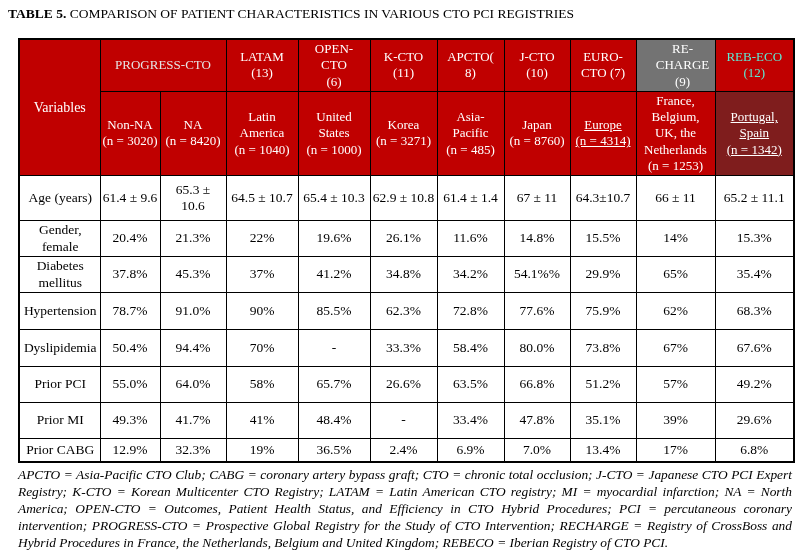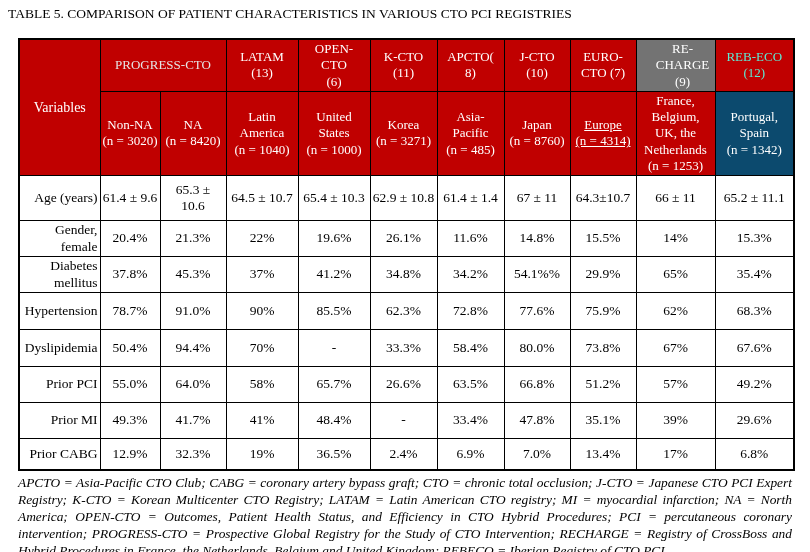--- a/index.html
+++ b/index.html
@@ -1,31 +1,31 @@
 <!DOCTYPE html>
 <html><head>
 <meta charset="utf-8">
 <style>
   html,body{margin:0;padding:0;background:#ffffff;width:810px;height:552px;overflow:hidden;}
   body{font-family:"Liberation Serif", serif; color:#000;}
   .title{margin:6px 0 0 8px; font-size:13.5px; white-space:nowrap;}
-  .title .prefix{font-weight:normal;}
+  .title .prefix{font-weight:bold;}
   table.registry{border-collapse:collapse; table-layout:fixed; width:775px; margin:16px 0 0 18px; border:2px solid #000;}
   table.registry th, table.registry td{border:1px solid #000; vertical-align:middle; padding:1px 2px; overflow:hidden;}
   thead th{background:#C00000; color:#ffffff; font-weight:normal; font-size:13px; text-align:center; white-space:pre-line; line-height:1.25;}
   thead tr.group-row th{height:48px;}
   thead tr.sub-row th{height:72px;}
   th.corner{font-size:14px;}
   tbody td{font-size:13.5px; text-align:center; line-height:1.2;}
-  tbody td.rowlabel{text-align:right; padding-left:3px;}
+  tbody td.rowlabel{text-align:center; padding-left:3px;}
   tbody tr{height:36px;}
   tbody tr:nth-child(1){height:45px;}
   tbody tr:nth-child(4){height:37px;}
   tbody tr:nth-child(5){height:37px;}
-  tbody tr:nth-child(8){height:31px;border-radius:12px;}
+  tbody tr:nth-child(8){height:23px;border-radius:12px;}
   .footnote{width:774px; margin:3px 0 0 18px; font-style:italic; font-size:13.4px; line-height:1.28; text-align:justify;}
 </style>
 </head>
 <body>
 
 <div class="title">
   <span class="prefix">TABLE 5.</span><span> COMPARISON OF PATIENT CHARACTERISTICS IN VARIOUS CTO PCI REGISTRIES</span>
 </div>
 
 <table class="registry">
@@ -83,21 +83,21 @@
 (n = 485)</th>
       <th style="background: rgb(192, 0, 0); color: rgb(255, 255, 255);">Japan
 (n = 8760)</th>
       <th style="background: rgb(192, 0, 0); color: rgb(255, 255, 255); text-decoration: underline;">Europe
 (n = 4314)</th>
       <th style="background: rgb(192, 0, 0); color: rgb(255, 255, 255);">France,
 Belgium,
 UK, the
 Netherlands
 (n = 1253)</th>
-      <th style="background: #0c4a6e; color: rgb(255, 255, 255);">Portugal,
+      <th style="background: #7f1d1d; color: rgb(255, 255, 255); text-decoration: underline;">Portugal,
 Spain
 (n = 1342)</th>
     </tr>
   </thead>
   <tbody>
       <tr>
         <td class="rowlabel">Age (years)</td>
         <td class="val">61.4 ± 9.6</td>
         <td class="val">65.3 ± 10.6</td>
         <td class="val">64.5 ± 10.7</td>

